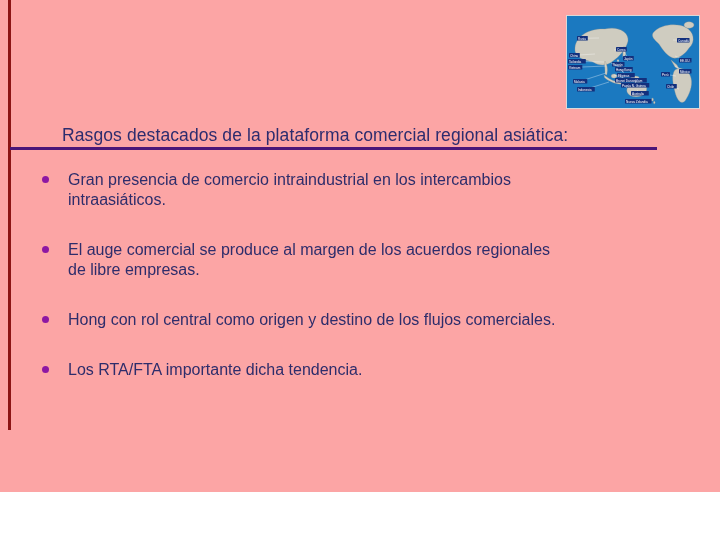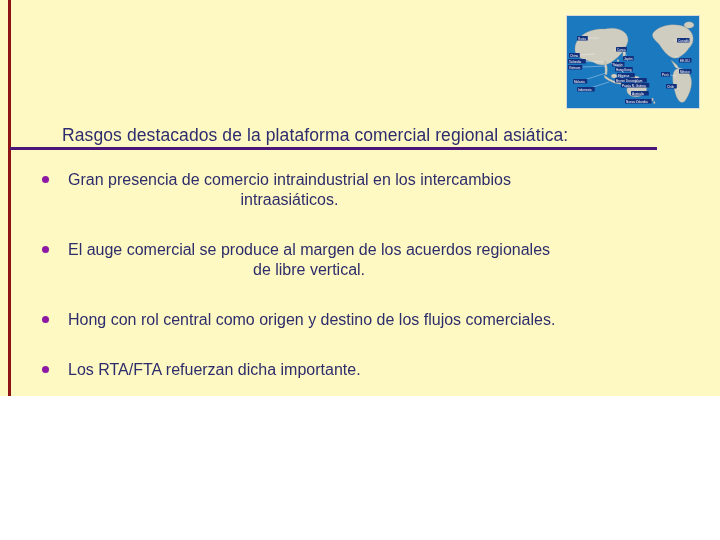--- a/index.html
+++ b/index.html
@@ -1,17 +1,17 @@
 <!DOCTYPE html>
 <html><head>
 <meta charset="utf-8">
 <style>
   html,body{margin:0;padding:0;background:#ffffff;}
   .slide{
-    position:relative;width:720px;height:396px;background:#fef9c3;
+    position:relative;width:720px;height:492px;background:#fca5a5;
     font-family:"Liberation Sans",sans-serif;overflow:hidden;
   }
   .accent-bar{
     position:absolute;left:8px;top:0;width:3px;height:430px;background:#8c1414;
   }
   .map-frame{
     position:absolute;left:566px;top:15px;width:132px;height:92px;
     border:1px solid #d9d9d9;box-sizing:content-box;
   }
   .map-frame svg{display:block;width:132px;height:92px;}
@@ -26,21 +26,21 @@
   .bullet-list{
     position:absolute;left:42px;top:170px;width:628px;
     list-style:none;margin:0;padding:0;
   }
   .bullet-list li{display:flex;margin-bottom:30px;}
   .bullet-dot{
     flex:0 0 7px;width:7px;height:7px;border-radius:50%;
     background:#8d18a3;margin-top:6px;margin-right:19px;
   }
   .bullet-text{
-    font-size:16px;line-height:20px;color:#2e2d6b;white-space:pre-line;text-align:center;
+    font-size:16px;line-height:20px;color:#2e2d6b;white-space:pre-line;
   }
 </style>
 </head>
 <body>
 
 <div class="slide">
 
   <div class="accent-bar"></div>
 
   <div class="map-frame">
@@ -146,25 +146,25 @@
 
   <ul class="bullet-list">
     <li>
       <span class="bullet-dot"></span>
       <span class="bullet-text">Gran presencia de comercio intraindustrial en los intercambios
 intraasiáticos.</span>
     </li>
     <li>
       <span class="bullet-dot"></span>
       <span class="bullet-text">El auge comercial se produce al margen de los acuerdos regionales
-de libre vertical.</span>
+de libre empresas.</span>
     </li>
     <li>
       <span class="bullet-dot"></span>
       <span class="bullet-text">Hong con rol central como origen y destino de los flujos comerciales.</span>
     </li>
     <li>
       <span class="bullet-dot"></span>
-      <span class="bullet-text">Los RTA/FTA refuerzan dicha importante.</span>
+      <span class="bullet-text">Los RTA/FTA importante dicha tendencia.</span>
     </li>
   </ul>
 
 </div>
 
 </body></html>

